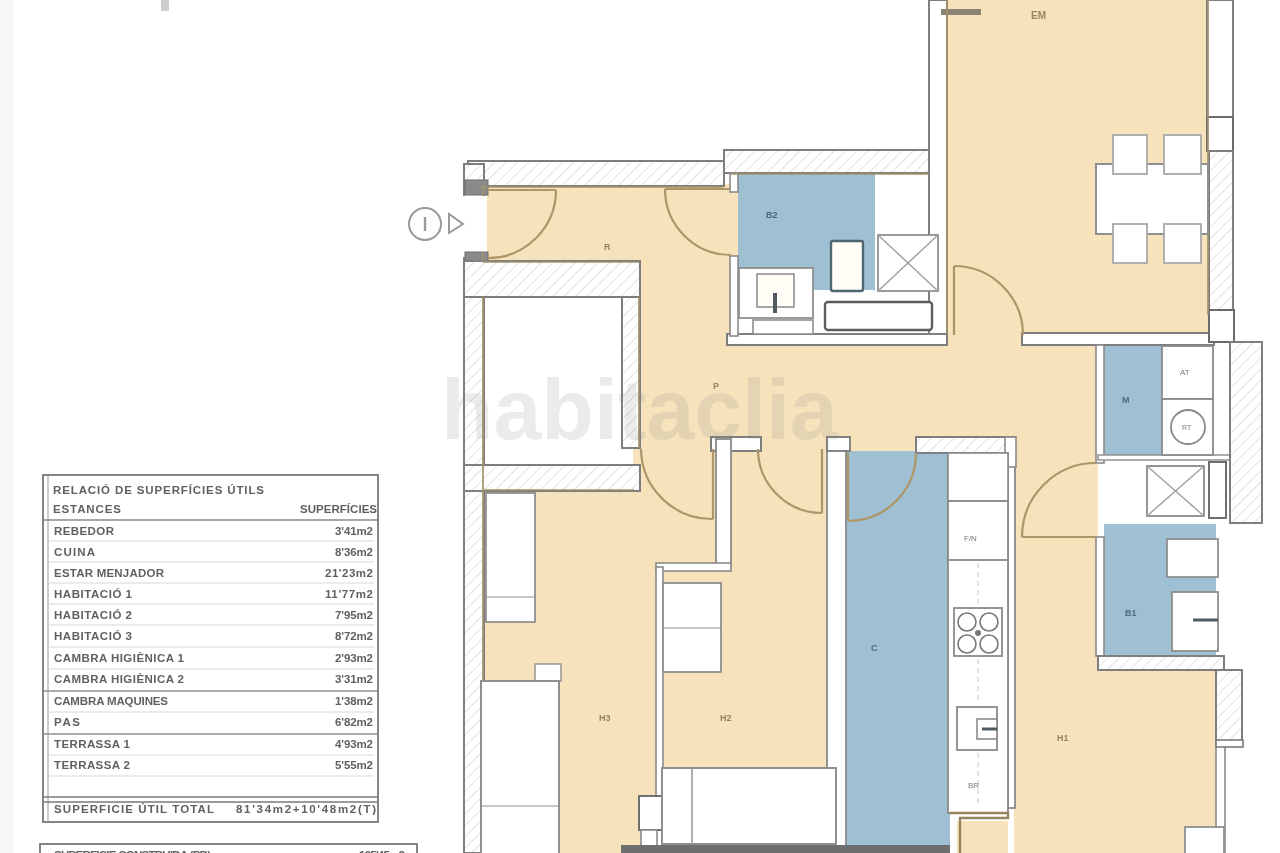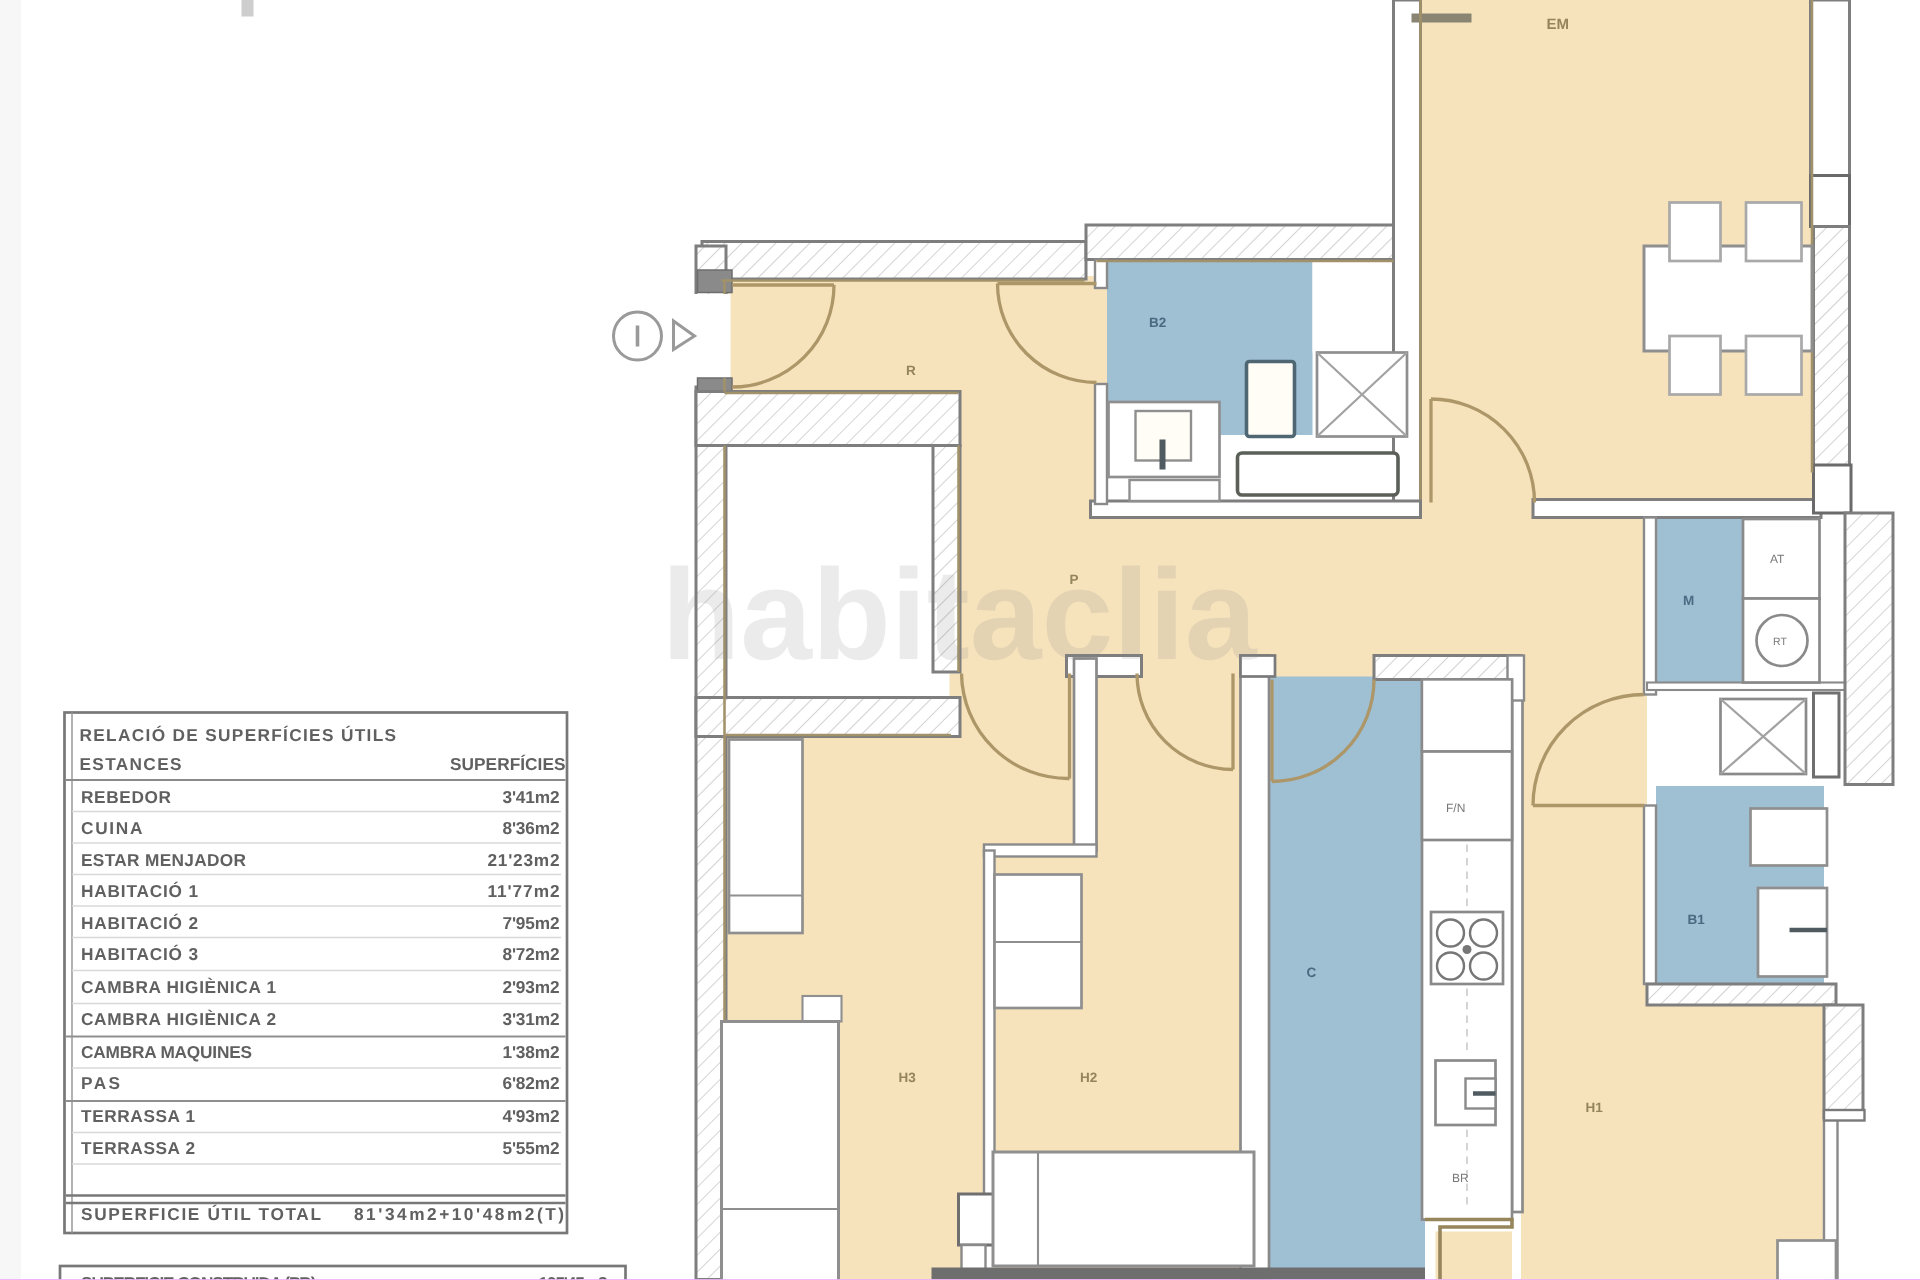--- a/index.html
+++ b/index.html
@@ -1,17 +1,17 @@
 <!DOCTYPE html>
 <html><head>
 <meta charset="utf-8">
 <style>
   html,body{margin:0;padding:0;background:#ffffff;}
   *{font-family:"Liberation Sans", sans-serif;}
-  #page{position:relative;width:1280px;height:853px;overflow:hidden;background:#d946ef;}
+  #page{position:relative;width:1280px;height:853px;overflow:hidden;background:#e5e5e5;}
   svg{filter:blur(0.28px);}
 </style>
 </head>
 <body>
 <div id="page">
 <svg width="1280" height="853" viewBox="0 0 1280 853" xmlns="http://www.w3.org/2000/svg">
 <defs>
   <pattern id="hatch" width="8" height="8" patternUnits="userSpaceOnUse" patternTransform="rotate(-45)">
     <rect width="8" height="8" fill="#ffffff"></rect>
     <line x1="0" y1="0" x2="8" y2="0" stroke="#cacaca" stroke-width="1.1"></line>

